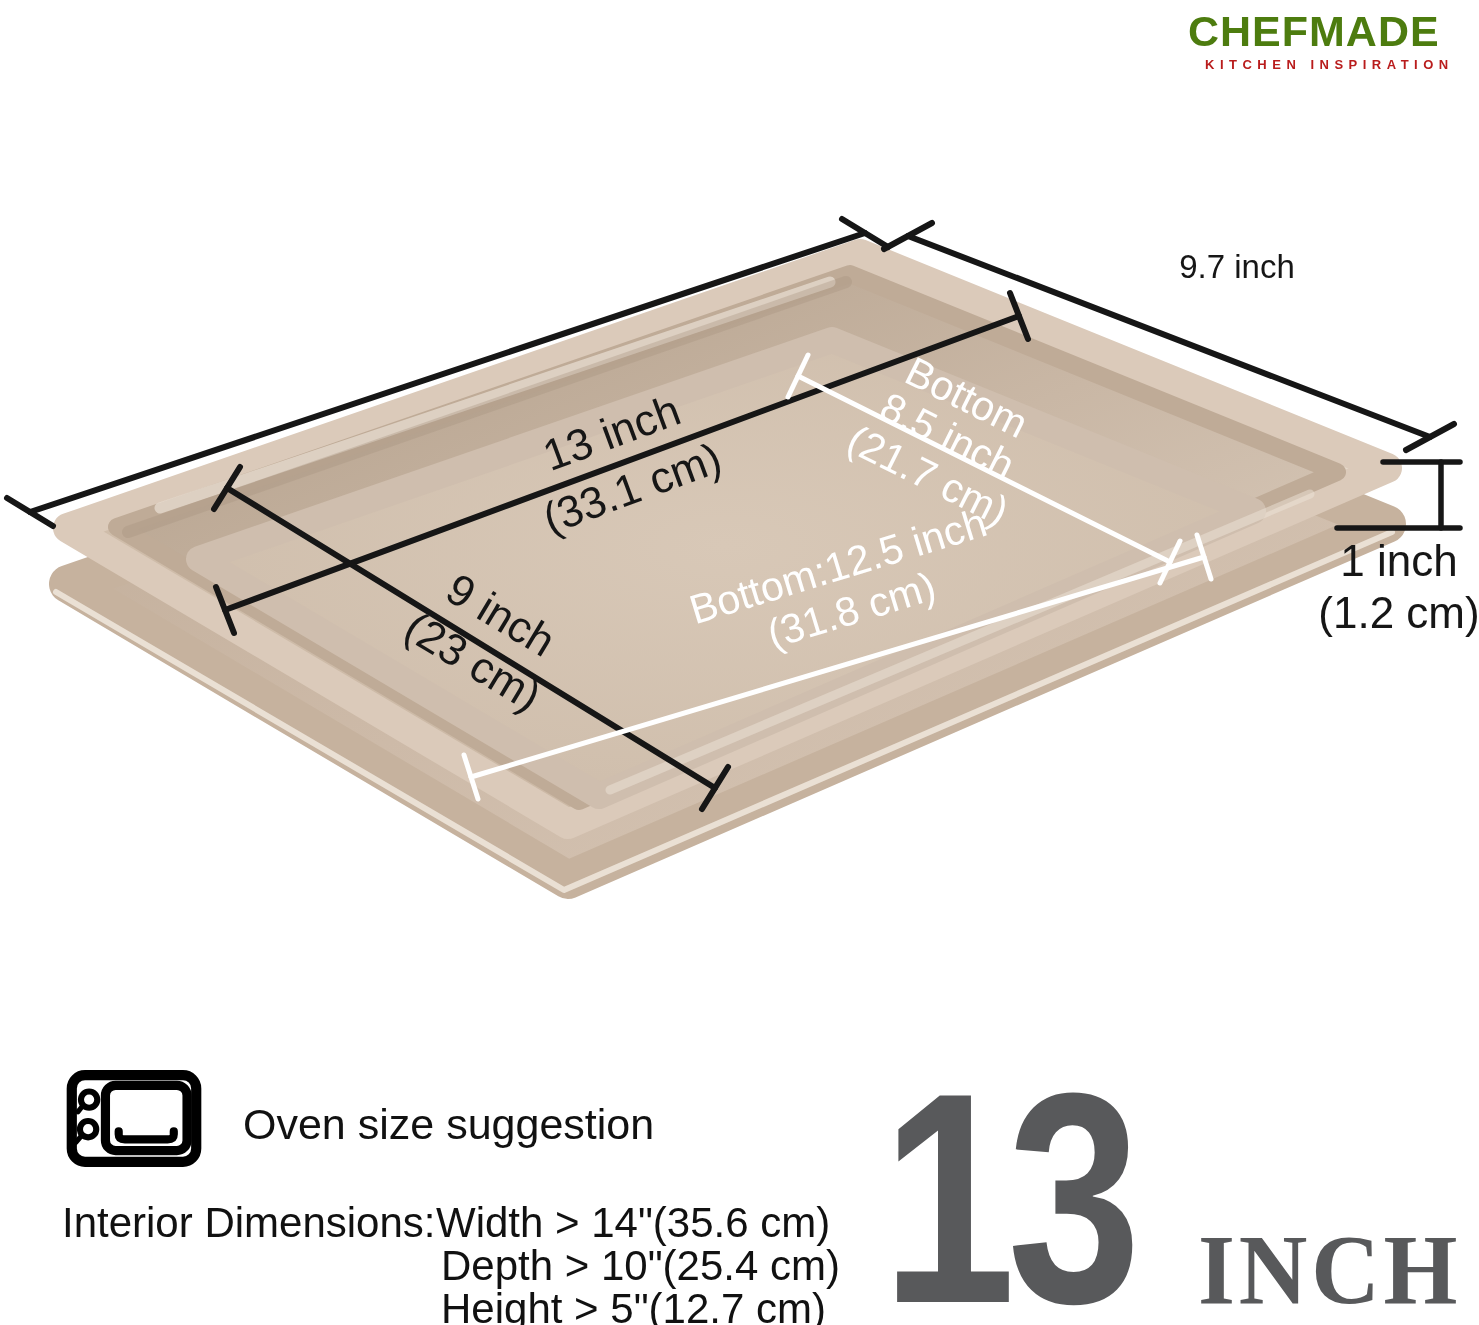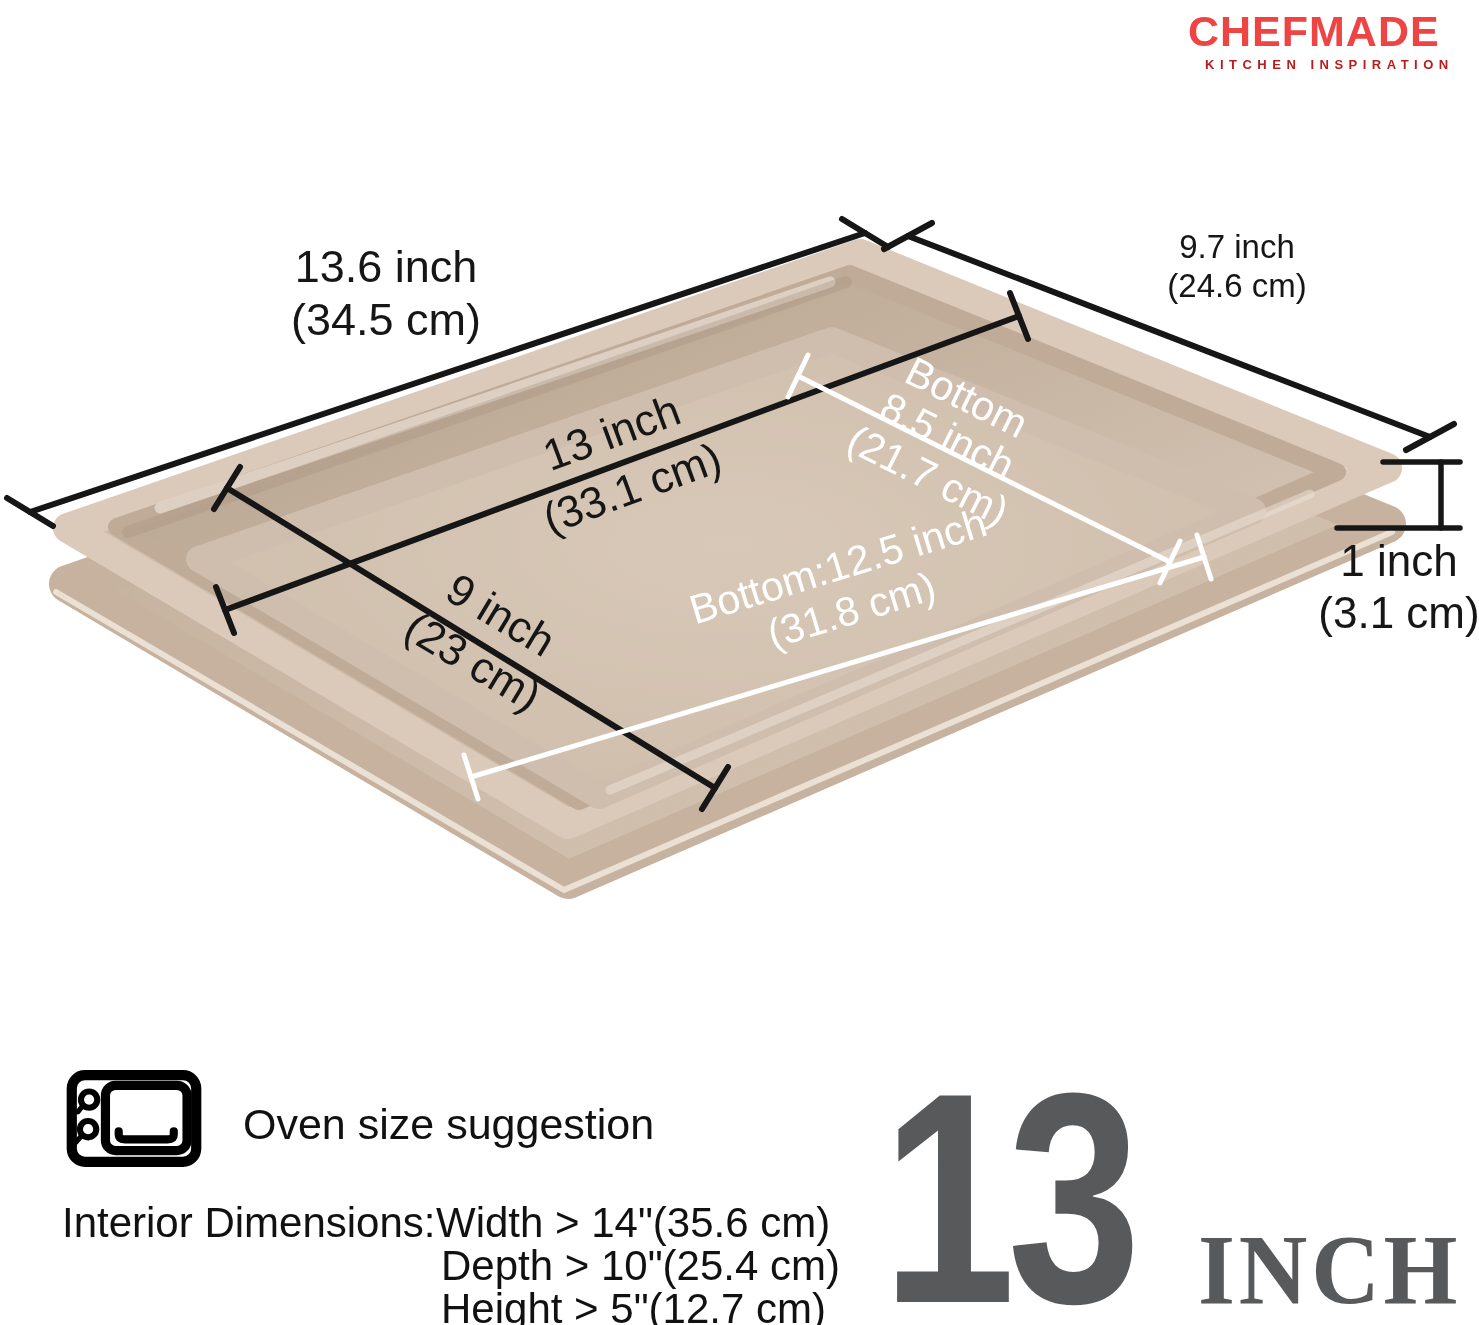--- a/index.html
+++ b/index.html
@@ -18,21 +18,21 @@
     font-family:"Liberation Serif", serif;
     font-weight:bold;
     font-size:68px;
     letter-spacing:3px;
     color:#6b6c6e;
   }
   .brand-block{left:1188px;top:10px;text-align:left;}
   .brand-name{
     font-size:43px;font-weight:bold;
     letter-spacing:1px;
-    color:#ef4444;
+    color:#4d7c0f;
     line-height:1;
   }
   .brand-tagline{
     margin-top:4px;margin-left:17px;
     font-size:13px;
     letter-spacing:5.5px;
     color:#b91c1c;
     font-weight:bold;
   }
   
@@ -162,48 +162,43 @@
       <line x1="1197" y1="535" x2="1211" y2="579"></line>
     </g>
 
     <g stroke="#161616" stroke-width="5.5" stroke-linecap="round">
       <line x1="1383" y1="462" x2="1460" y2="462"></line>
       <line x1="1337" y1="528" x2="1460" y2="528"></line>
       <line x1="1441" y1="462" x2="1441" y2="528"></line>
     </g>
   </svg>
 
-  <div class="dim-label" id="lbl-overall-length">
-    <div>13.6 inch</div>
-    <div>(34.5 cm)</div>
-  </div>
   <div class="dim-label" id="lbl-overall-width">
     <div>9.7 inch</div>
-    <div>(24.6 cm)</div>
   </div>
   <div class="dim-label" id="lbl-inner-length">
     <div>13 inch</div>
     <div>(33.1 cm)</div>
   </div>
   <div class="dim-label" id="lbl-inner-width">
     <div>9 inch</div>
     <div>(23 cm)</div>
   </div>
   <div class="dim-label white" id="lbl-bottom-width">
     <div>Bottom</div>
     <div>8.5 inch</div>
     <div>(21.7 cm)</div>
   </div>
   <div class="dim-label white" id="lbl-bottom-length">
     <div>Bottom:12.5 inch</div>
     <div>(31.8 cm)</div>
   </div>
   <div class="dim-label" id="lbl-height">
     <div>1 inch</div>
-    <div>(3.1 cm)</div>
+    <div>(1.2 cm)</div>
   </div>
 
   <svg class="abs oven-icon" viewBox="0 0 136 100" xmlns="http://www.w3.org/2000/svg">
     <rect x="7" y="6" width="122" height="85" rx="13" fill="none" stroke="#000" stroke-width="10"></rect>
     <rect x="40" y="16" width="80" height="64" rx="10" fill="none" stroke="#000" stroke-width="9"></rect>
     <path d="M53 61 L53 64 Q53 69 59 69 L101 69 Q107 69 107 64 L107 61" fill="none" stroke="#000" stroke-width="8" stroke-linecap="round"></path>
     <circle cx="24" cy="30" r="8" fill="none" stroke="#000" stroke-width="6"></circle>
     <line x1="17" y1="37" x2="13" y2="42" stroke="#000" stroke-width="5" stroke-linecap="round"></line>
     <circle cx="23" cy="59" r="8" fill="none" stroke="#000" stroke-width="6"></circle>
     <line x1="16" y1="66" x2="11" y2="72" stroke="#000" stroke-width="5" stroke-linecap="round"></line>

